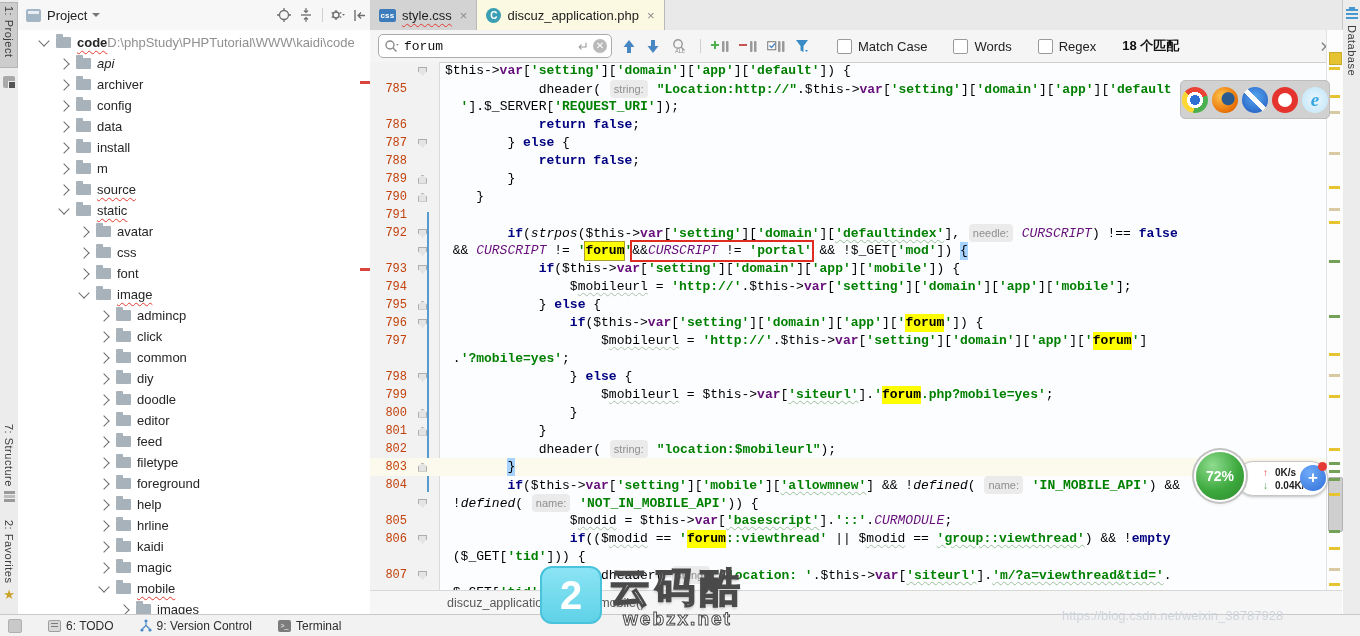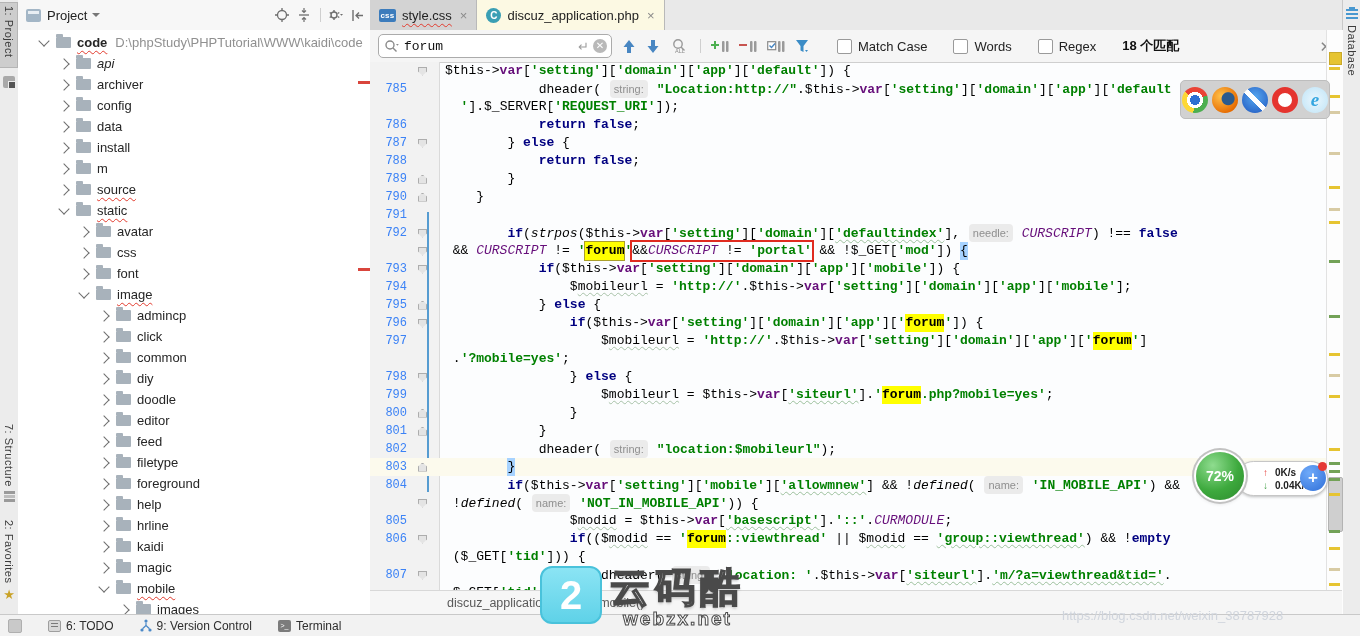--- a/index.html
+++ b/index.html
@@ -14,40 +14,40 @@
   .mini-ic{width:12px;height:12px;background:#A9A9A9;border-radius:2px;position:relative;margin:4px 0;}
   .mini-ic::after{content:'';position:absolute;right:-1px;bottom:-1px;width:6px;height:6px;background:#555;border:1px solid #ECECEC;}
   #structure-vtab{top:424px;}
   #fav-vtab{top:520px;}
   .grid-ic{width:11px;height:11px;margin-top:4px;background:
      linear-gradient(#9A9A9A,#9A9A9A) 0 0/11px 3px no-repeat,
      linear-gradient(#BDBDBD,#BDBDBD) 0 4px/11px 3px no-repeat,
      linear-gradient(#9A9A9A,#9A9A9A) 0 8px/11px 3px no-repeat;}
   .star-ic{color:#C9A227;font-size:13px;margin-top:4px;}
   
-  #project{position:absolute;left:18px;top:0;width:356px;height:614px;background:#FFFFFF;border-right:3px solid #22c55e;box-sizing:border-box;}
+  #project{position:absolute;left:18px;top:0;width:356px;height:614px;background:#FFFFFF;border-right:1px solid #22c55e;box-sizing:border-box;}
   #proj-header{height:30px;display:flex;align-items:center;padding:0 6px;background:#F7F7F7;}
   .proj-ic{width:15px;height:13px;background:#A3B6C6;border-radius:2px;margin:0 6px 0 2px;position:relative;}
   .proj-ic::after{content:'';position:absolute;left:2px;top:2px;right:2px;height:3px;background:#E8EEF3;}
   #proj-title{font-size:13px;color:#222;}
   .ddarrow{width:0;height:0;border-left:4px solid transparent;border-right:4px solid transparent;border-top:4px solid #777;margin-left:5px;}
   #proj-header .spacer{flex:1;}
   .hicon{width:16px;height:16px;margin-left:6px;display:flex;align-items:center;justify-content:center;}
   .hsep{width:1px;height:14px;background:#CFCFCF;margin-left:8px;}
   #project-tree{position:absolute;top:32px;left:0;right:0;bottom:0;overflow:hidden;}
   .tree-row{height:21px;display:flex;align-items:center;white-space:nowrap;cursor:default;}
   .chev{width:7px;height:7px;margin-right:8px;flex:none;}
   .chev.right{border-right:1.6px solid #6E6E6E;border-bottom:1.6px solid #6E6E6E;transform:rotate(-45deg);}
   .chev.down{border-right:1.6px solid #6E6E6E;border-bottom:1.6px solid #6E6E6E;transform:rotate(45deg);margin-top:-3px;}
   .folder{width:15px;height:11px;background:#A8B2BB;border-radius:1px;position:relative;margin-right:6px;flex:none;}
   .folder::before{content:'';position:absolute;left:0;top:-3px;width:7px;height:3px;background:#A8B2BB;border-radius:1px 1px 0 0;}
   .tlabel{font-size:13px;color:#262626;}
   .tlabel.bold{font-weight:bold;}
   .spell{text-decoration:underline wavy #E23B2E;text-decoration-thickness:1px;text-underline-offset:3px;}
-  .tpath{color:#909090;margin-left:8px;font-size:13px;}
+  .tpath{color:#909090;font-size:13px;}
   .tree-mark{position:absolute;width:13px;height:3px;background:#D9453C;right:-4px;}
   
   #editor{position:absolute;left:370px;top:0;width:972px;height:614px;background:#FCFDFE;}
   #tabbar{position:absolute;left:0;top:0;right:0;height:30px;background:#E9E9E9;border-bottom:1px solid #C2C2C2;display:flex;}
   .tab{height:30px;display:flex;align-items:center;padding:0 9px;background:#D3D3D3;border-right:1px solid #B9B9B9;box-sizing:border-box;}
   .tab.active{background:#FCF9E3;}
   .tab .tlab{margin:0 6px 0 6px;font-size:13px;color:#222;}
   .tclose{color:#8A8A8A;font-size:13px;margin-left:2px;}
   .cssic{width:17px;height:13px;background:#3C7CBC;border-radius:2px;color:#FFF;font-size:8px;font-weight:bold;
          display:flex;align-items:center;justify-content:center;letter-spacing:.3px;}
@@ -67,21 +67,21 @@
   .cb{width:13px;height:13px;border:1px solid #9A9A9A;border-radius:2px;background:#FFF;margin-right:6px;}
   .cblabel{font-size:13px;color:#222;}
   #match-count{margin-left:26px;font-size:13px;font-weight:bold;color:#111;font-family:"Liberation Sans",sans-serif;}
   #find-close{position:absolute;right:10px;top:8px;color:#878787;font-size:15px;}
   
   #code{position:absolute;left:0;top:62px;right:16px;bottom:0;overflow:hidden;}
   #gutterbg{position:absolute;left:0;top:0;width:69px;bottom:0;background:#F2F2F2;border-right:1px solid #DADADA;}
   #vcsbar{position:absolute;left:57px;top:150px;width:2px;height:280px;background:#569CD1;}
   .crow{position:relative;display:flex;height:18px;line-height:18px;font-family:"Liberation Mono",monospace;font-size:13px;}
   .crow.cur{background:#FCFAED;}
-  .gnum{width:37px;text-align:right;padding-right:4px;color:#3b82f6;font-size:12px;flex:none;}
+  .gnum{width:37px;text-align:right;padding-right:4px;color:#c2410c;font-size:12px;flex:none;}
   .gfold{width:28px;flex:none;display:flex;align-items:center;}
   .fm{width:9px;height:9px;margin-left:7px;background:#E4E4E4;border:1px solid #ADADAD;box-sizing:border-box;
       clip-path:polygon(0 0,100% 0,100% 55%,50% 100%,0 55%);}
   .fm.closed{clip-path:polygon(0 45%,50% 0,100% 45%,100% 100%,0 100%);}
   .ccontent{white-space:pre;padding-left:6px;}
   .seg{display:inline-block;}
   .seg.p{color:#000;}
   .seg.k{color:#000080;font-weight:bold;}
   .seg.s{color:#008000;font-weight:bold;}
   .seg.pr{color:#660E7A;font-weight:bold;}

